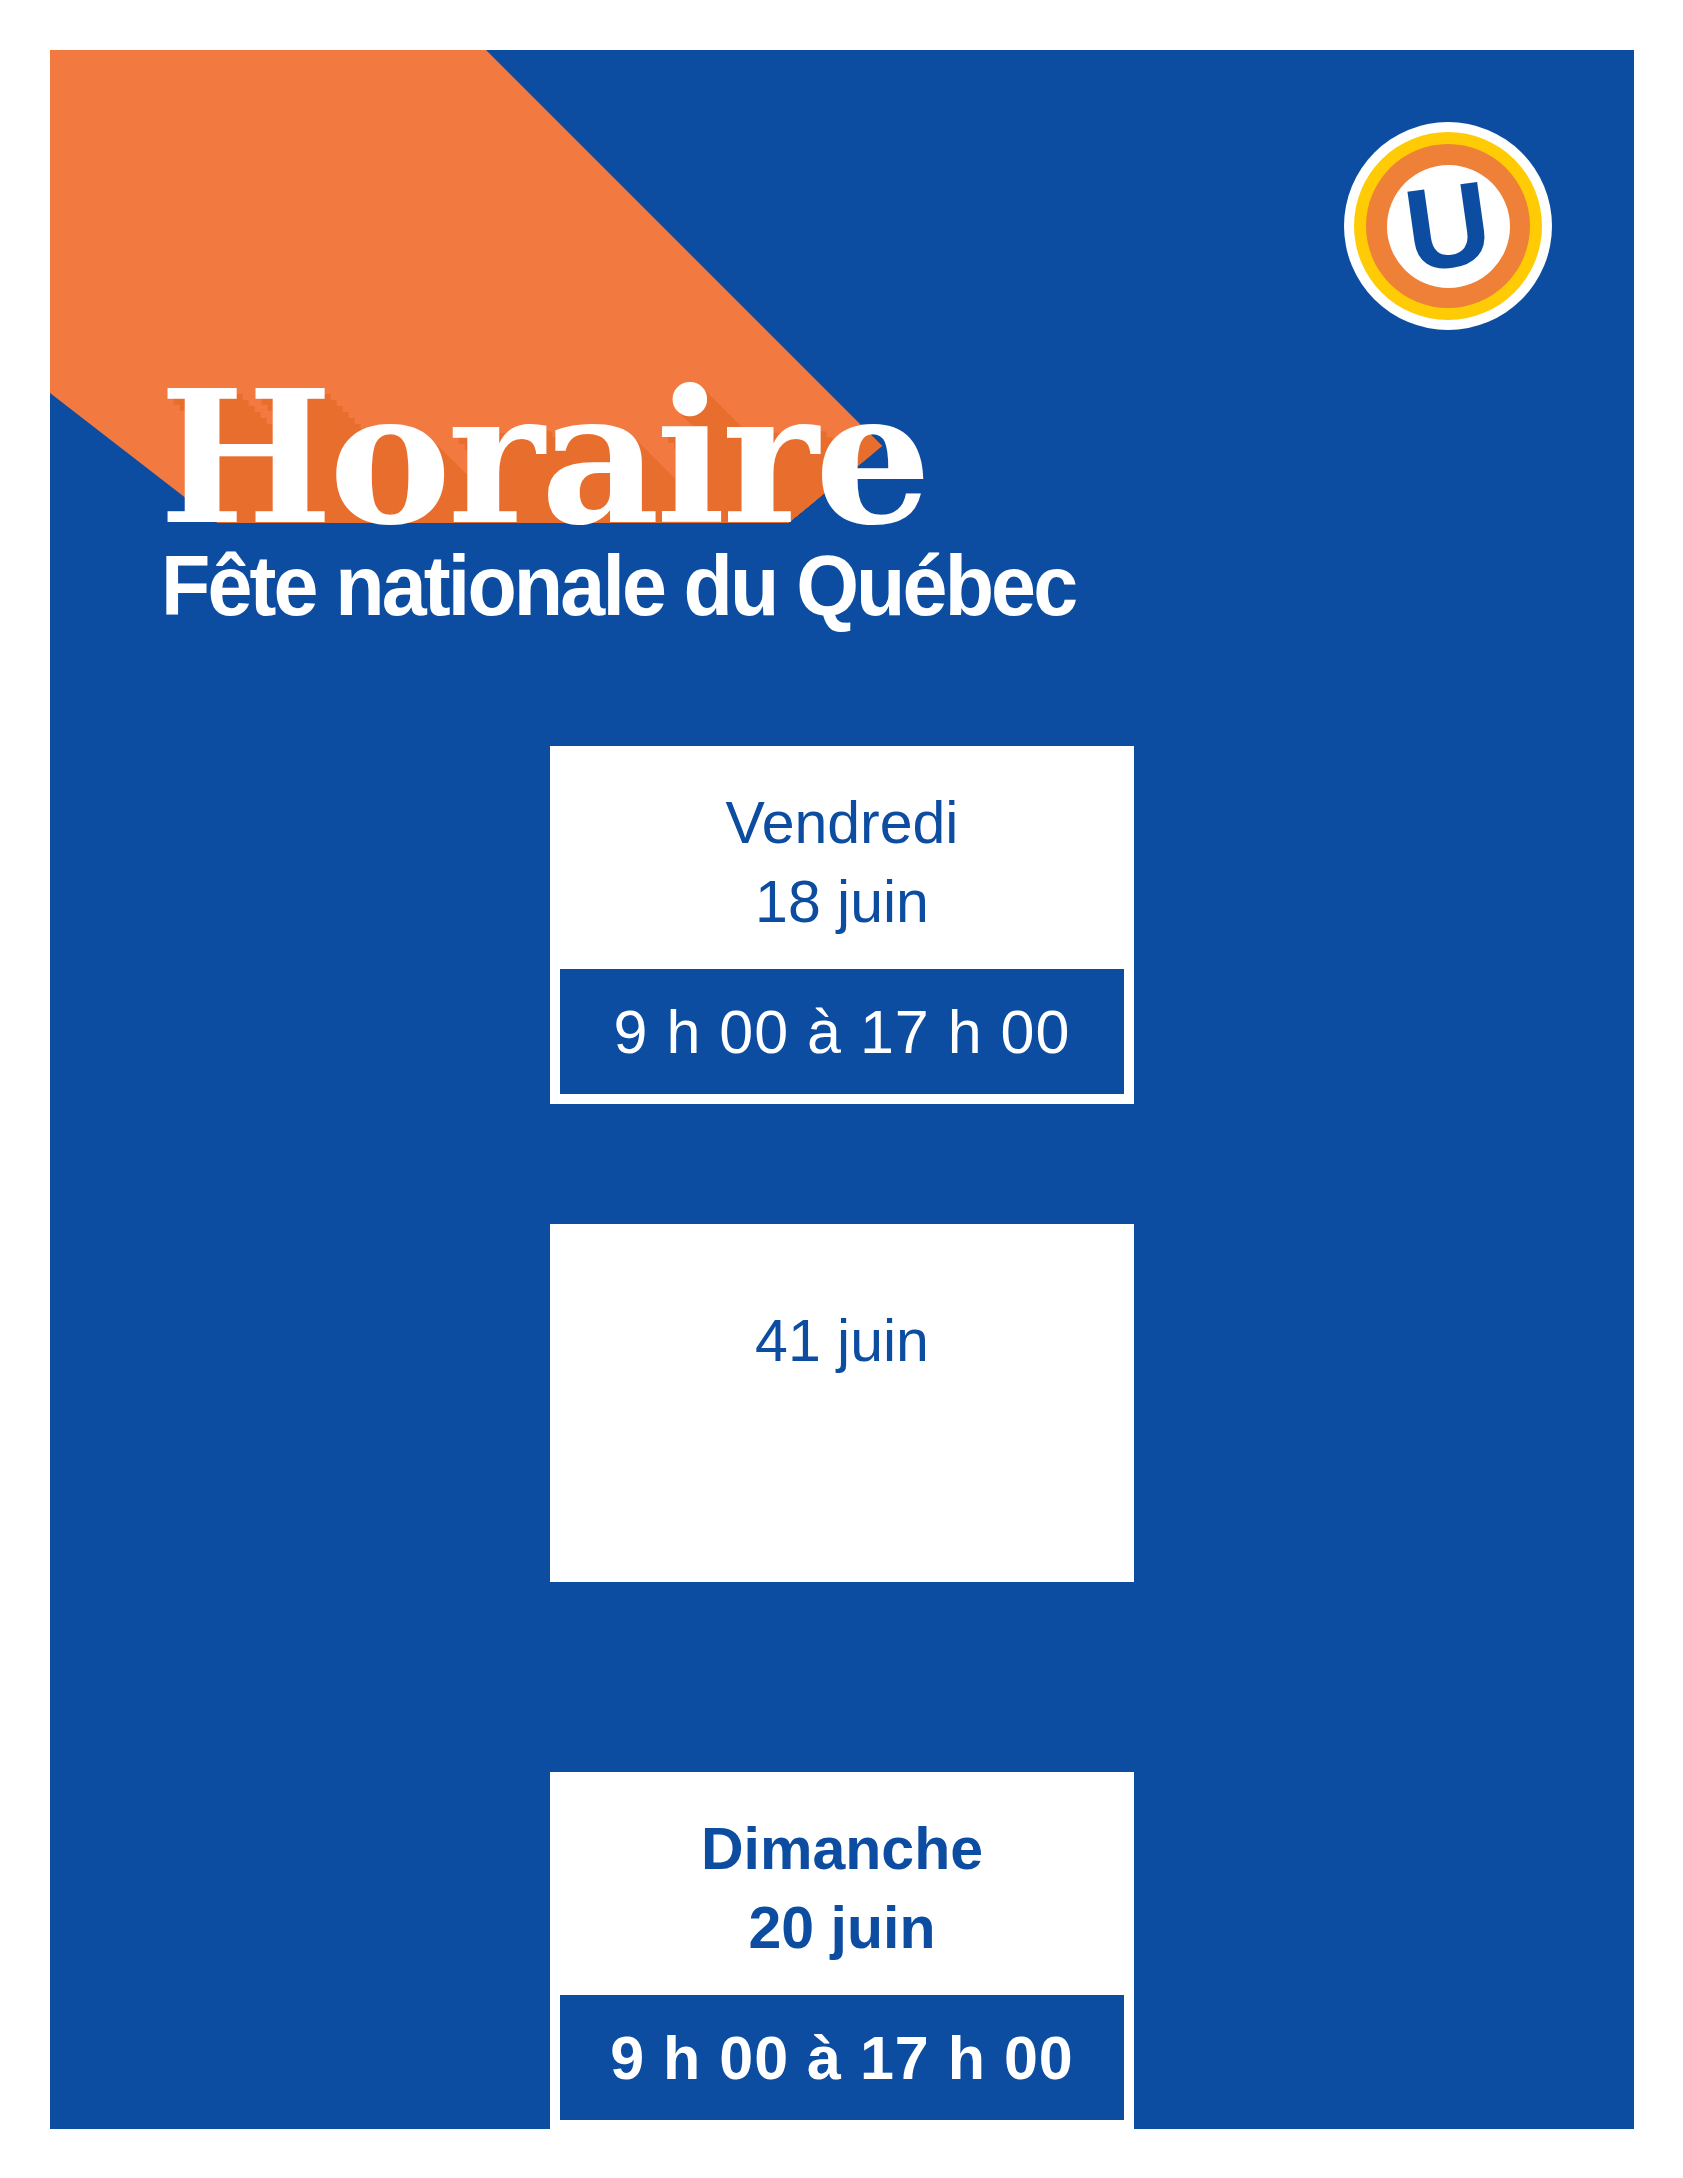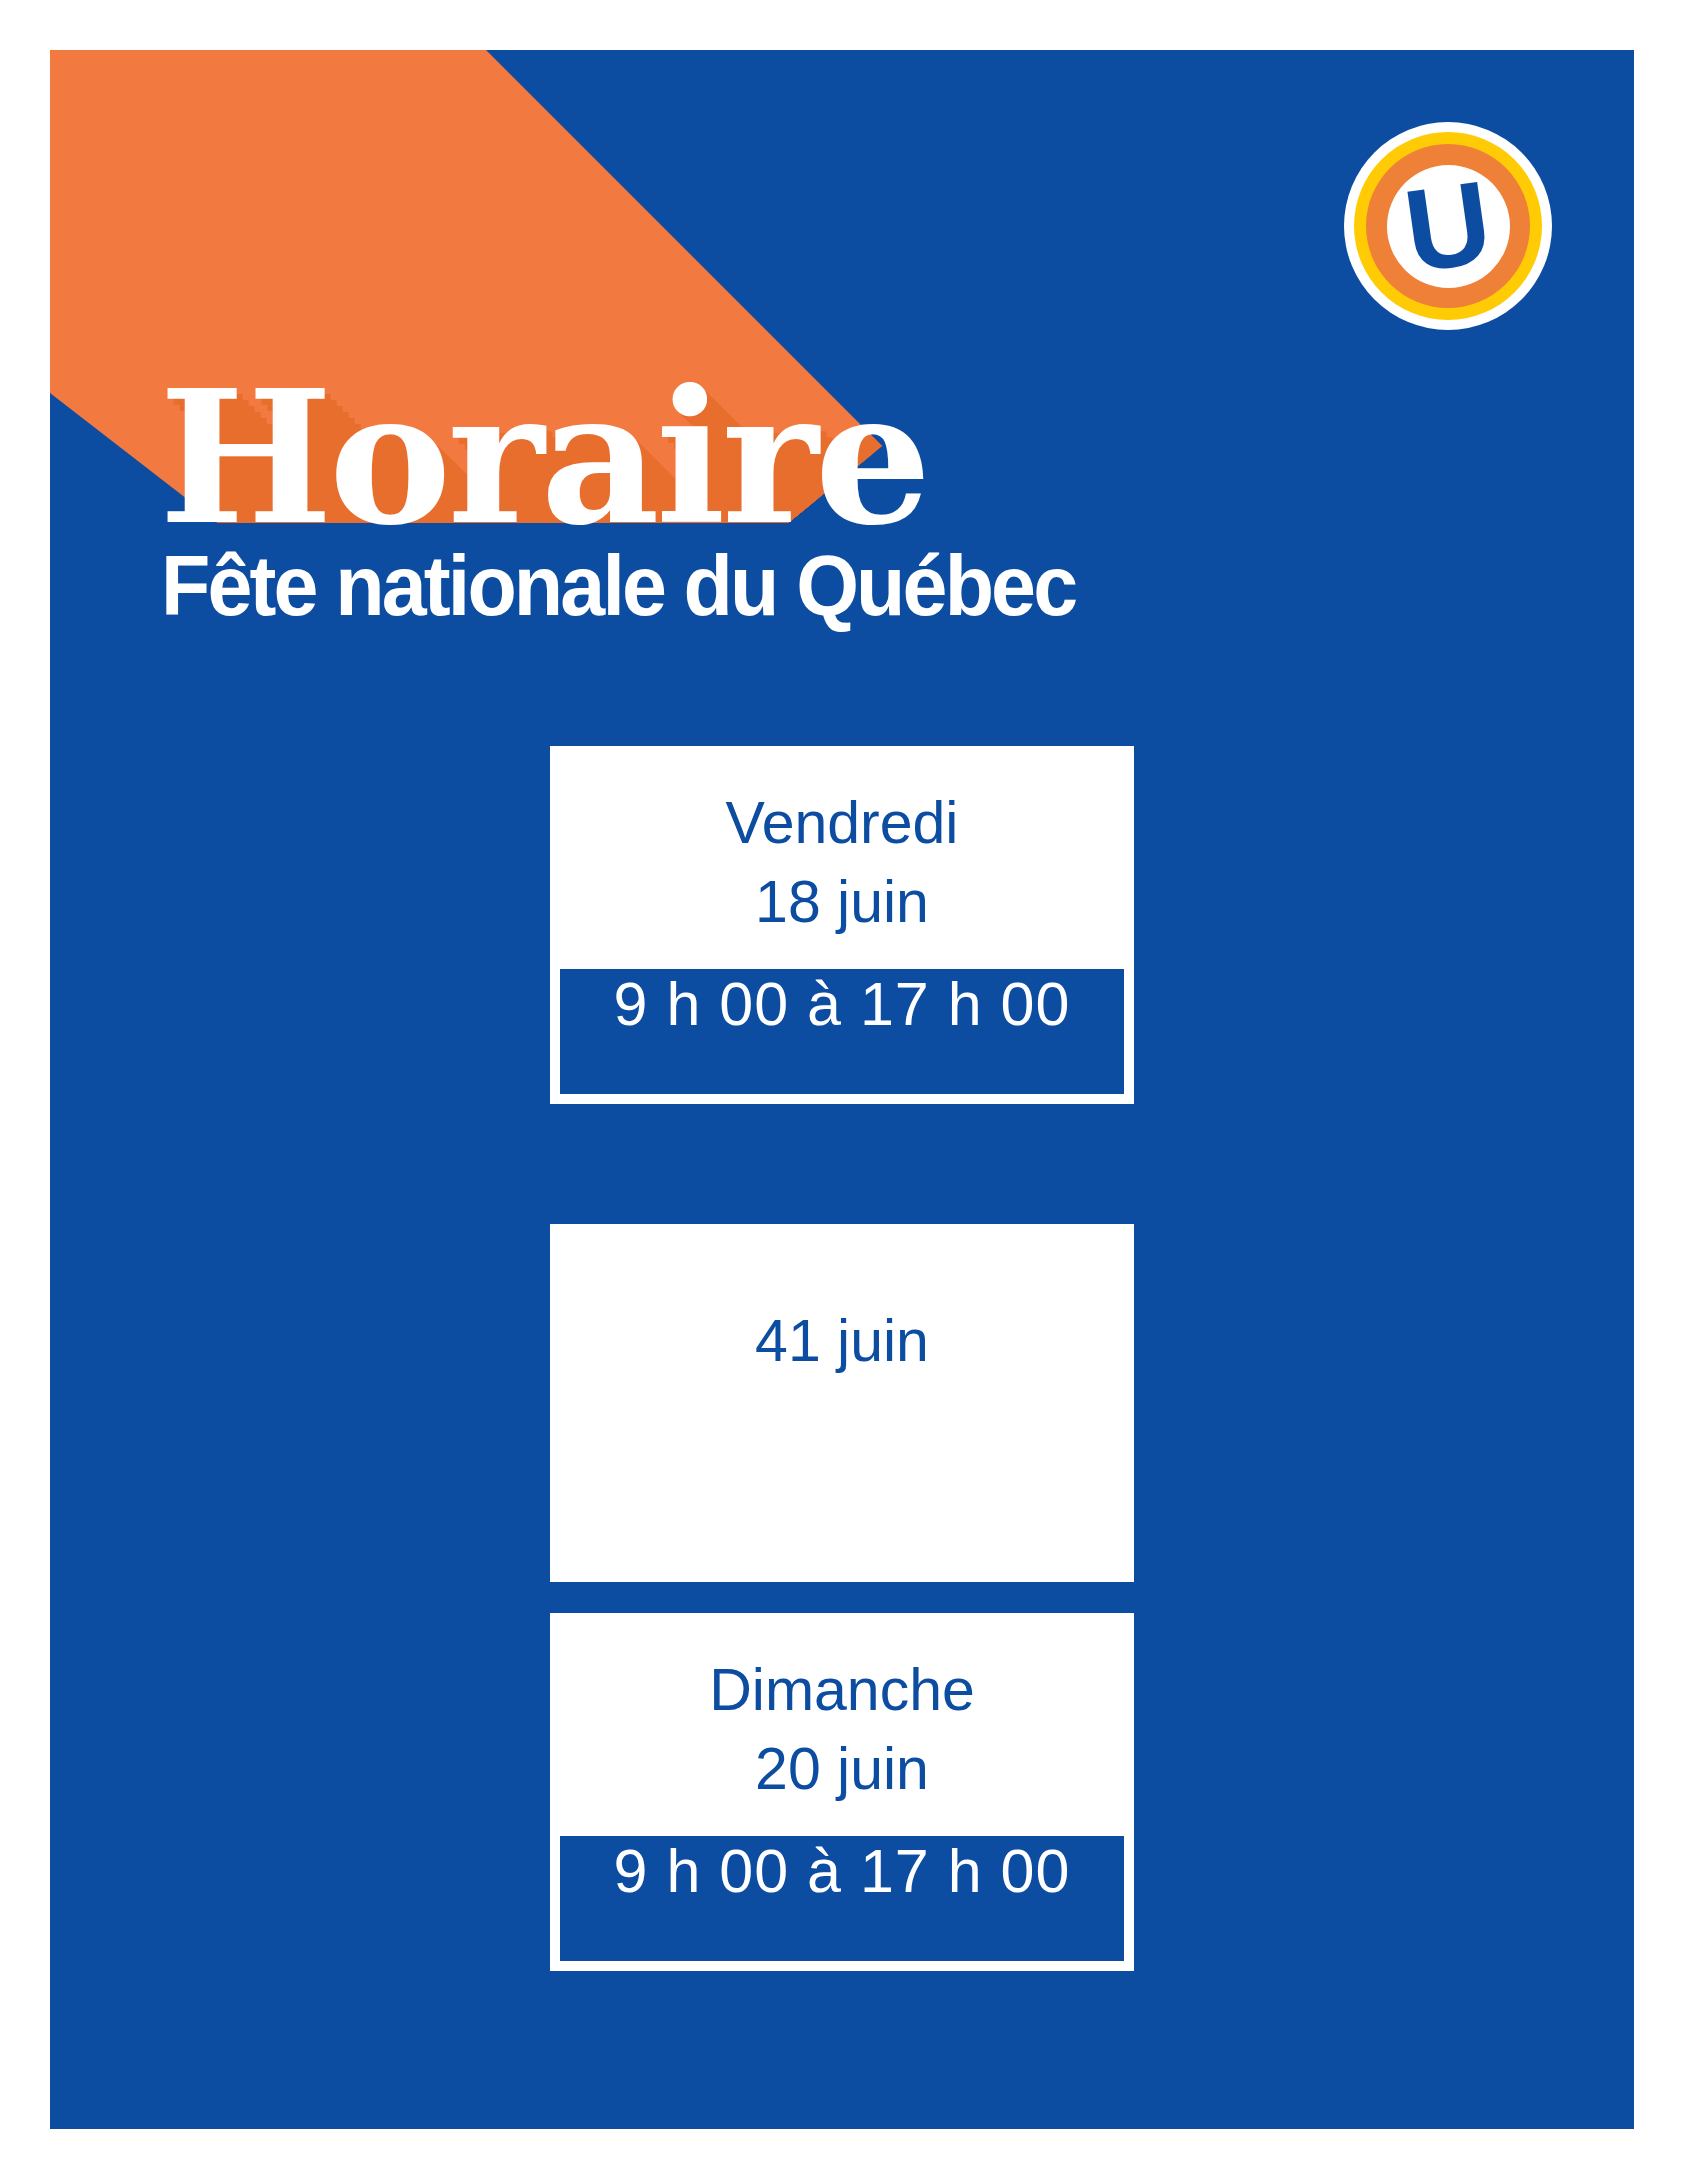--- a/index.html
+++ b/index.html
@@ -35,26 +35,26 @@
   .ring-white-outer{left:0;top:0;width:208px;height:208px;background:#FFFFFF;}
   .ring-yellow{left:10px;top:10px;width:188px;height:188px;background:#FFCB05;}
   .ring-orange{left:22px;top:22px;width:164px;height:164px;background:#EF8038;}
   .ring-white-inner{left:43px;top:43px;width:123px;height:123px;background:#FFFFFF;}
   .logo-letter{position:absolute;left:0;top:0;width:208px;height:208px;
     display:flex;align-items:center;justify-content:center;
     color:#0C4DA2;font-size:117px;font-weight:bold;transform:rotate(-8deg);}
 
   
   .card{position:absolute;left:500px;width:584px;height:358px;background:#FFFFFF;z-index:3;}
-  .card-1{top:696px;} .card-2{top:1174px;} .card-3{top:1563px;}
+  .card-1{top:696px;} .card-2{top:1174px;} .card-3{top:1722px;font-weight:bold;}
   .card-head{height:224px;box-sizing:border-box;padding-top:10px;
     display:flex;flex-direction:column;align-items:center;justify-content:center;
     color:#0C4DA2;font-size:59px;line-height:79px;text-align:center;}
   .card-hours{position:absolute;left:10px;right:10px;bottom:10px;height:125px;
-    background:#0C4DA2;display:flex;align-items:flex-start;justify-content:center;
+    background:#0C4DA2;display:flex;align-items:center;justify-content:center;
     color:#FFFFFF;font-size:61px;letter-spacing:1px;}
 </style>
 </head>
 <body>
 
 <div class="stage">
   <div class="poster">
 
     <div class="hero-triangle">
       <div class="hero-title-shadow">Horaire</div>

